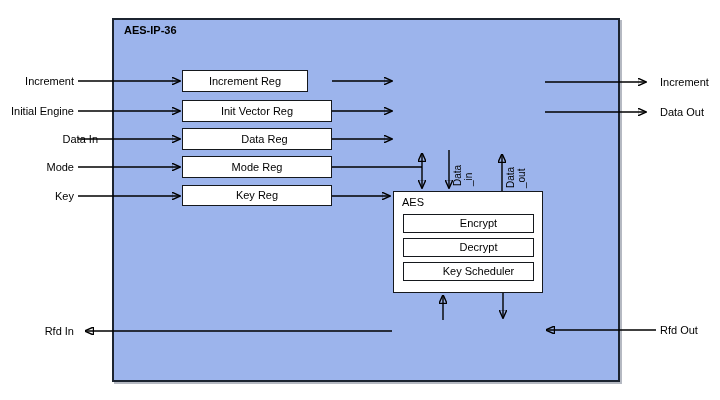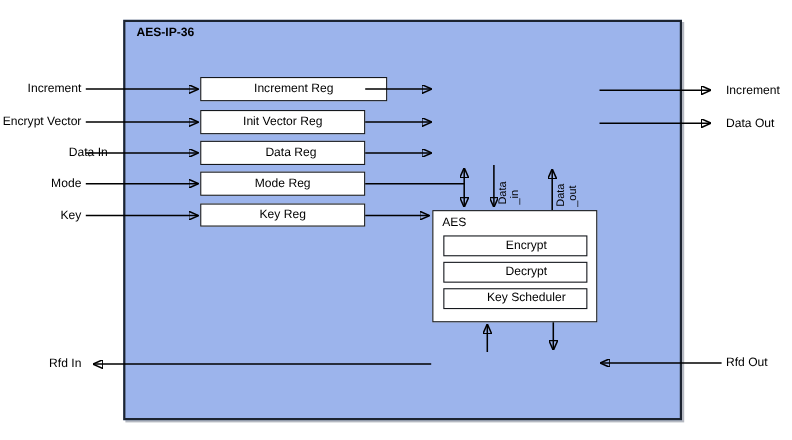--- a/index.html
+++ b/index.html
@@ -55,31 +55,31 @@
 </head>
 <body>
 
 <div id="stage">
 
   <div class="box outer" style="left:112px;top:18px;width:508px;height:364px;">
     <div class="ip-title">AES-IP-36</div>
   </div>
 
   <div class="lbl r" style="top:74px;">Increment</div>
-  <div class="lbl r" style="top:104px;">Encrypt Vector</div>
+  <div class="lbl r" style="top:104px;">Initial Engine</div>
   <div class="lbl r" style="top:132px;margin-left:24px;">Data In</div>
   <div class="lbl r" style="top:160px;">Mode</div>
   <div class="lbl r" style="top:189px;">Key</div>
   <div class="lbl r" style="top:324px;">Rfd In</div>
 
   <div class="lbl l" style="top:75px;">Increment</div>
   <div class="lbl l" style="top:105px;">Data Out</div>
   <div class="lbl l" style="top:323px;">Rfd Out</div>
 
-  <div class="box" style="left:182px;top:70px;width:170px;height:22px;">
+  <div class="box" style="left:182px;top:70px;width:126px;height:22px;">
     <span>Increment Reg</span>
   </div>
   <div class="box" style="left:182px;top:100px;width:150px;height:22px;">
     <span>Init Vector Reg</span>
   </div>
   <div class="box" style="left:182px;top:128px;width:150px;height:22px;padding-left:15px;">
     <span>Data Reg</span>
   </div>
   <div class="box" style="left:182px;top:156px;width:150px;height:22px;">
     <span>Mode Reg</span>

